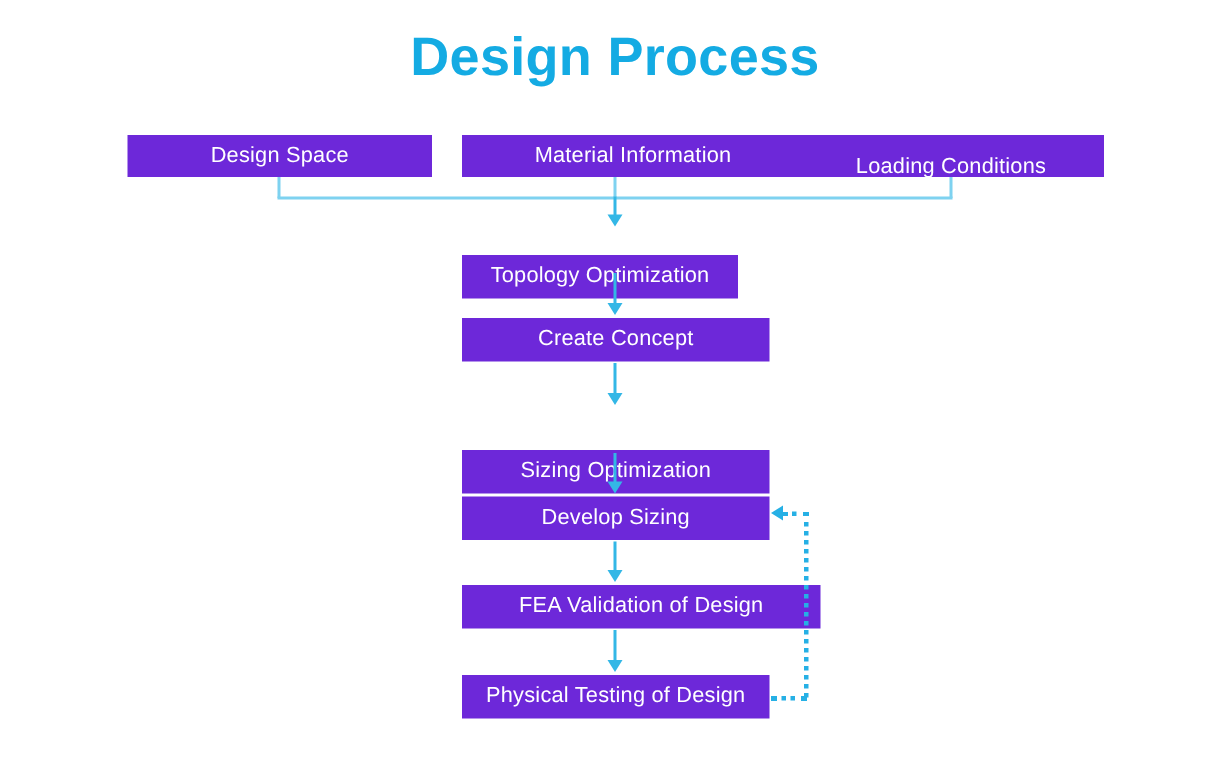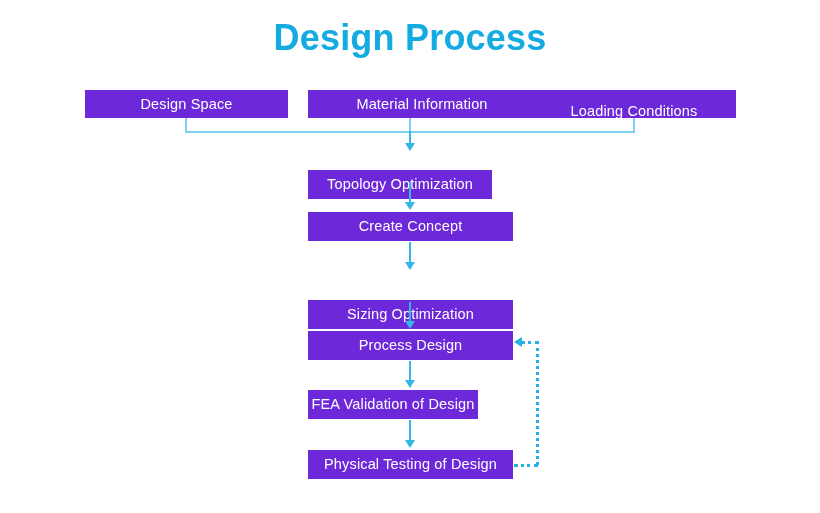--- a/index.html
+++ b/index.html
@@ -52,21 +52,21 @@
   }
   
   #node-design-space      { left: 85px;  top: 90px;  width: 203px; height: 28px; }
   #node-material-info     { left: 308px; top: 90px;  width: 228px; height: 28px; }
   #node-loading-cond      { left: 532px; top: 90px;  width: 204px; height: 28px; align-items: flex-end; }
   
   #node-topology          { left: 308px; top: 152px; width: 184px; height: 29px; margin-top: 18px; }
   #node-create-concept    { left: 308px; top: 212px; width: 205px; height: 29px; }
   #node-sizing            { left: 308px; top: 272px; width: 205px; height: 29px; margin-top: 28px; }
   #node-develop-design    { left: 308px; top: 331px; width: 205px; height: 29px; }
-  #node-fea-validation    { left: 308px; top: 390px; width: 170px; height: 29px; }
+  #node-fea-validation    { left: 308px; top: 390px; width: 239px; height: 29px; }
   #node-physical-testing  { left: 308px; top: 450px; width: 205px; height: 29px; }
 
   
   .conn {
     position: absolute;
     background: #33B7E6;
   }
   .vline { width: 2px; }
   .hline { height: 2px; }
 
@@ -143,21 +143,21 @@
   <div class="arrowhead-down" style="left:405px; top:262px;"></div>
 
   <div class="node" id="node-sizing">
     <span>Sizing Optimization</span>
   </div>
 
   <div class="conn vline" style="left:409px; top:302px; height:21px;"></div>
   <div class="arrowhead-down" style="left:405px; top:321px;"></div>
 
   <div class="node" id="node-develop-design">
-    <span>Process Design</span>
+    <span>Develop Sizing</span>
   </div>
 
   <div class="conn vline" style="left:409px; top:361px; height:21px;"></div>
   <div class="arrowhead-down" style="left:405px; top:380px;"></div>
 
   <div class="node" id="node-fea-validation">
     <span>FEA Validation of Design</span>
   </div>
 
   <div class="conn vline" style="left:409px; top:420px; height:21px;"></div>

